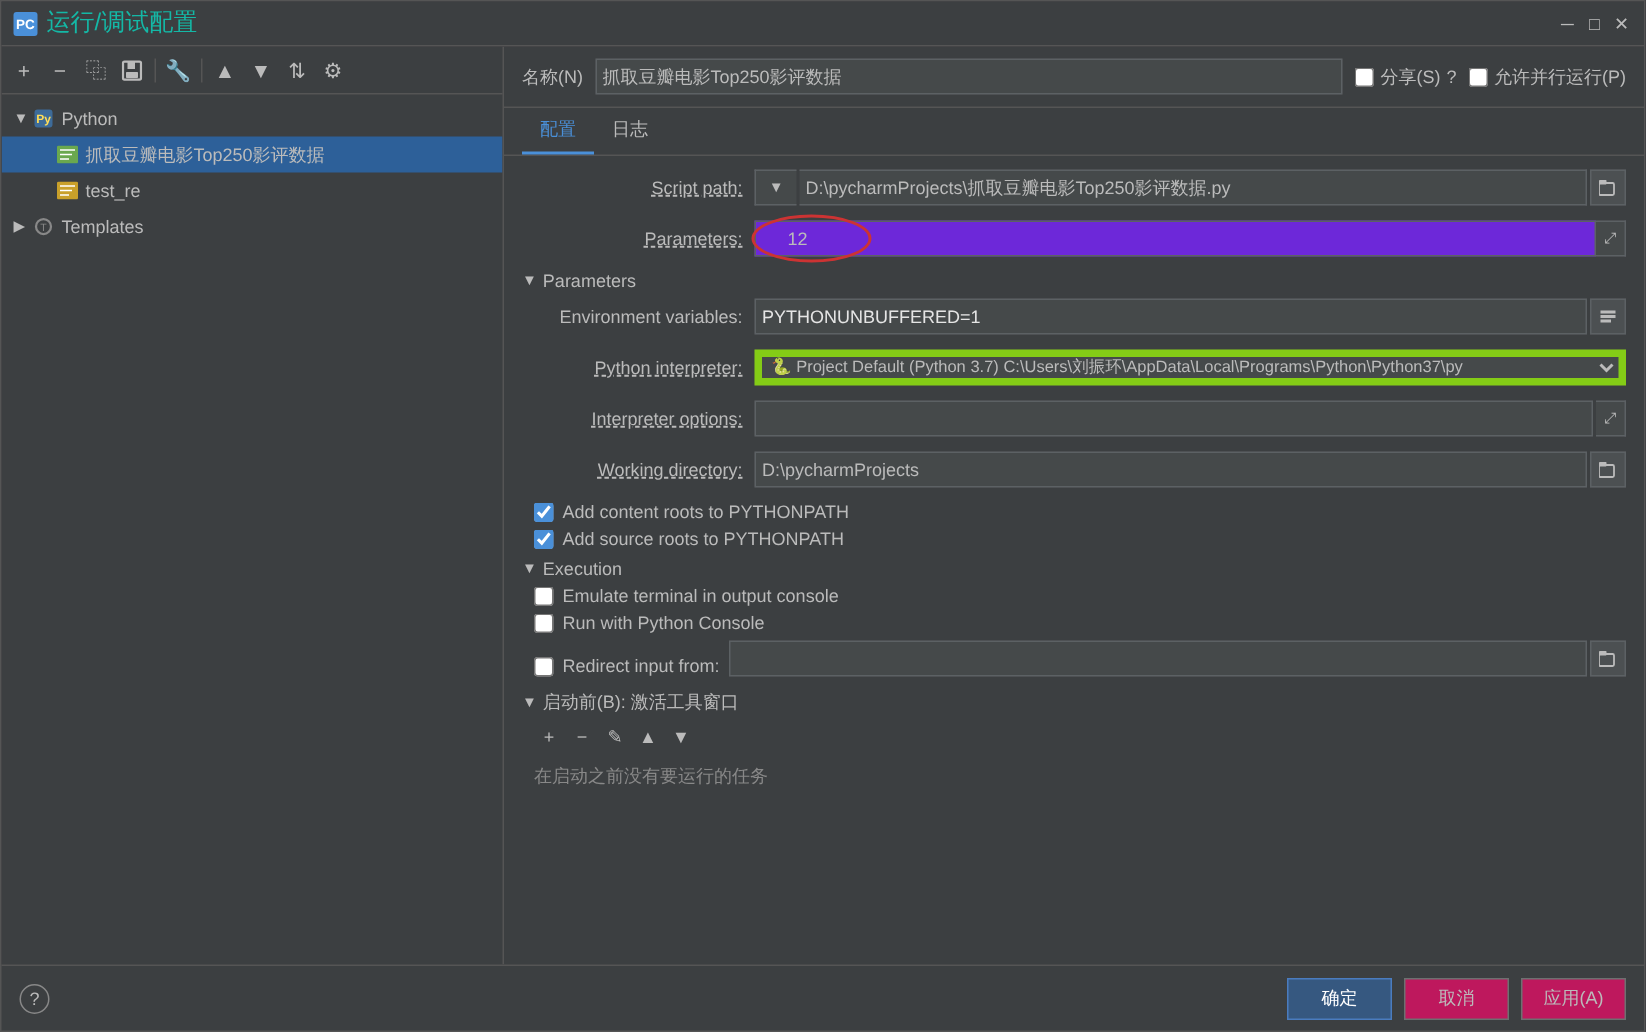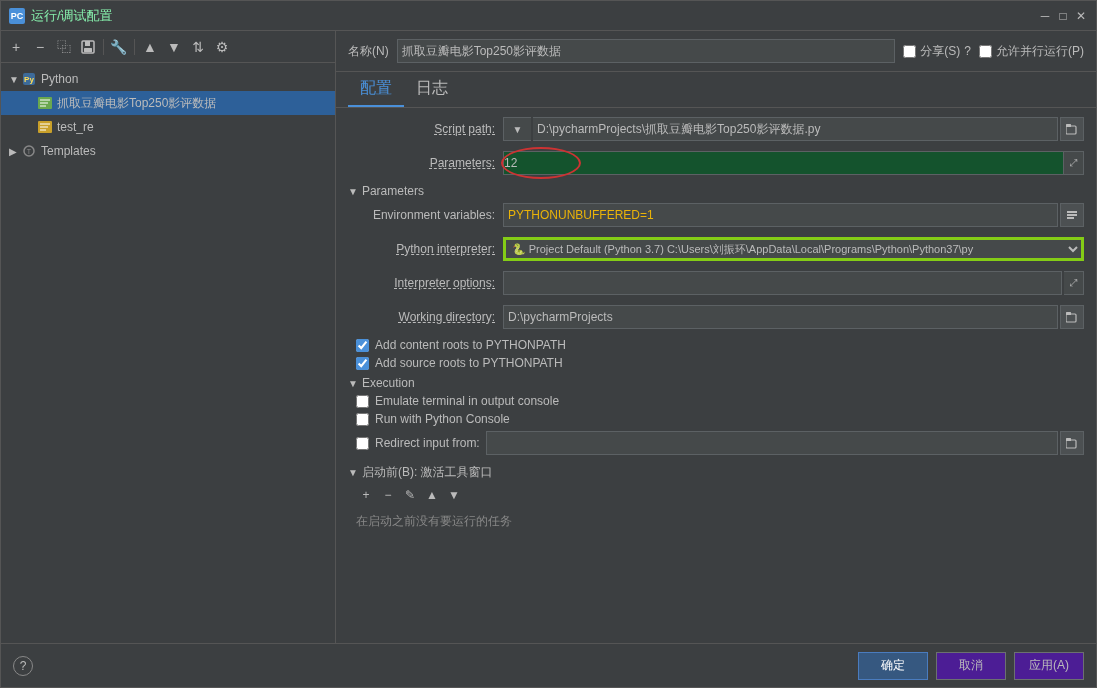--- a/index.html
+++ b/index.html
@@ -41,22 +41,22 @@
       font-size: 9px;
       color: white;
       display: flex;
       align-items: center;
       justify-content: center;
       font-weight: bold;
     }
 
     .title-bar .title-text {
       flex: 1;
-      color: #86efac;
-      font-size: 13px;
+      color: #14b8a6;
+      font-size: 16px;
     }
 
     .title-bar .window-controls {
       display: flex;
       gap: 4px;
     }
 
     .title-bar .win-btn {
       width: 14px;
       height: 14px;
@@ -199,21 +199,21 @@
 
     .tabs-row {
       display: flex;
       border-bottom: 1px solid #555;
       padding: 0 12px;
     }
 
     .tab {
       padding: 6px 12px;
       cursor: pointer;
-      font-size: 16px;
+      font-size: 12px;
       color: #bbbbbb;
       border-bottom: 2px solid transparent;
     }
 
     .tab.active {
       color: #4a90d9;
       border-bottom: 2px solid #4a90d9;
     }
 
     .config-area {
@@ -325,25 +325,25 @@
     .params-container {
       flex: 1;
       position: relative;
       display: flex;
       align-items: center;
     }
 
     .params-input {
       flex: 1;
       height: 24px;
-      background: #14532d;
-      border: 1px solid #5c6164;
-      color: #bbbbbb;
-      font-size: 12px;
-      padding: 0 0;
+      background: #6d28d9;
+      border: 1px solid #5c6164;
+      color: #bbbbbb;
+      font-size: 12px;
+      padding: 0 21px;
       outline: none;
     }
 
     .params-oval {
       position: absolute;
       left: -2px;
       top: -4px;
       width: 80px;
       height: 32px;
       border: 2px solid #cc3333;
@@ -438,21 +438,21 @@
       display: flex;
       align-items: center;
       justify-content: center;
       cursor: pointer;
       font-size: 12px;
     }
 
     .footer-btn {
       min-width: 70px;
       height: 28px;
-      background: #4c1d95;
+      background: #be185d;
       border: 1px solid #6c7070;
       color: #bbbbbb;
       font-size: 12px;
       cursor: pointer;
       display: flex;
       align-items: center;
       justify-content: center;
       padding: 0 12px;
       font-family: "Microsoft YaHei", Arial, sans-serif;
     }
@@ -466,40 +466,40 @@
     .interpreter-row {
       display: flex;
       flex: 1;
       align-items: center;
     }
 
     .interpreter-select {
       flex: 1;
       height: 24px;
       background: #45494a;
-      border: 3px solid #84cc16;
+      border: 5px solid #84cc16;
       color: #bbbbbb;
       font-size: 11px;
       outline: none;
       padding: 0 2px;
     }
 
     .env-vars-row {
       display: flex;
       flex: 1;
       align-items: center;
       gap: 2px;
     }
 
     .env-vars-input {
       flex: 1;
       height: 24px;
       background: #45494a;
       border: 1px solid #5c6164;
-      color: #eab308;
+      color: #e5e5e5;
       font-size: 12px;
       padding: 0 4px;
       outline: none;
     }
 
     .env-edit-btn {
       width: 24px;
       height: 24px;
       background: #4c5052;
       border: 1px solid #5c6164;
@@ -718,21 +718,21 @@
           <input type="checkbox" style="">
           <label>Emulate terminal in output console</label>
         </div>
 
         <div class="checkbox-row">
           <input type="checkbox" style="">
           <label>Run with Python Console</label>
         </div>
 
         <div class="form-row">
-          <div style="display:flex; align-items:center; padding-left:8px; gap:6px; flex:1;">
+          <div style="display:flex; align-items:flex-end; padding-left:8px; gap:6px; flex:1;">
             <input type="checkbox" style="">
             <span>Redirect input from:</span>
             <div class="form-input-with-btn" style="flex:1;">
               <input type="text" class="form-input" value="" style="">
               <div class="browse-btn">
                 <svg width="12" height="12" viewBox="0 0 12 12" fill="#bbbbbb">
                   <rect x="0" y="3" width="10" height="8" rx="1" fill="none" stroke="#bbbbbb" stroke-width="1.2"></rect>
                   <rect x="0" y="1" width="5" height="3" rx="0.5" fill="#bbbbbb"></rect>
                 </svg>
               </div>

